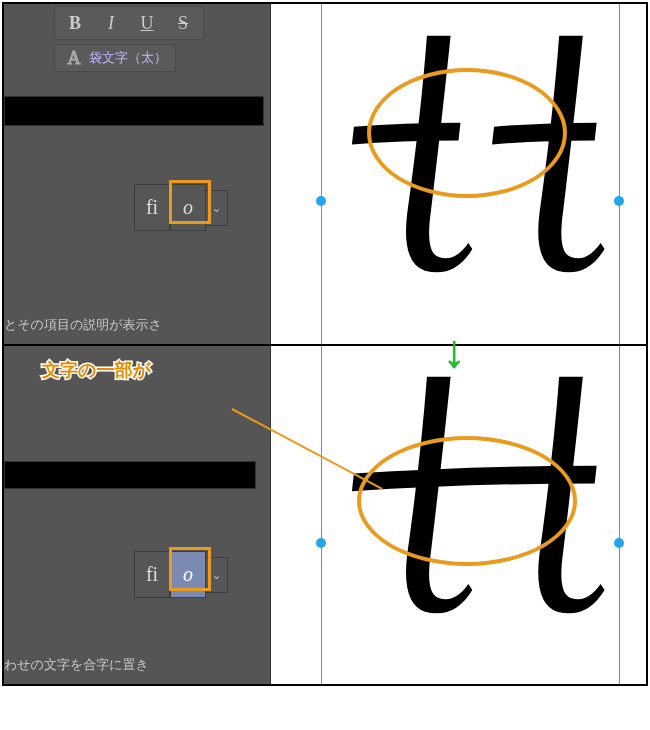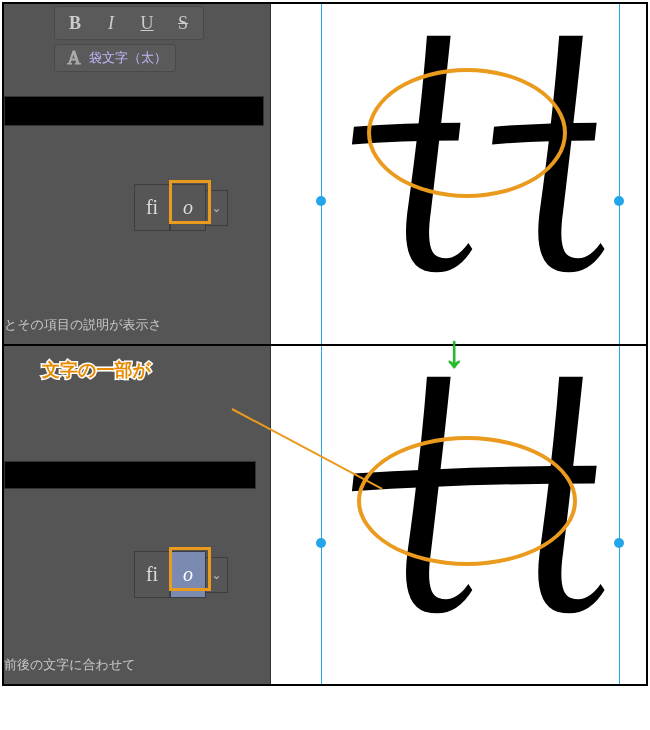--- a/index.html
+++ b/index.html
@@ -101,21 +101,21 @@
 
       <div class="blackbar blackbar2" style="top:115px;"></div>
 
       <div class="ligrow" style="top:205px;">
         <div class="ligbtn fi">fi</div>
         <div class="ligbtn o active">o</div>
         <div class="ligdrop">⌄</div>
       </div>
       <div class="lig-highlight" style="left:165px; top:201px; width:42px; height:44px;"></div>
 
-      <div class="helptext">前後の文字に合わせて</div>
+      <div class="helptext">わせの文字を合字に置き</div>
     </div>
 
     <div class="canvas">
       <div class="guide" style="left:50px;"></div>
       <div class="guide" style="left:348px;"></div>
       <div class="handle" style="left:45px; top:192px;"></div>
       <div class="handle" style="left:343px; top:192px;"></div>
       <div class="glyphs">
         <svg viewBox="0 0 380 340">
 

